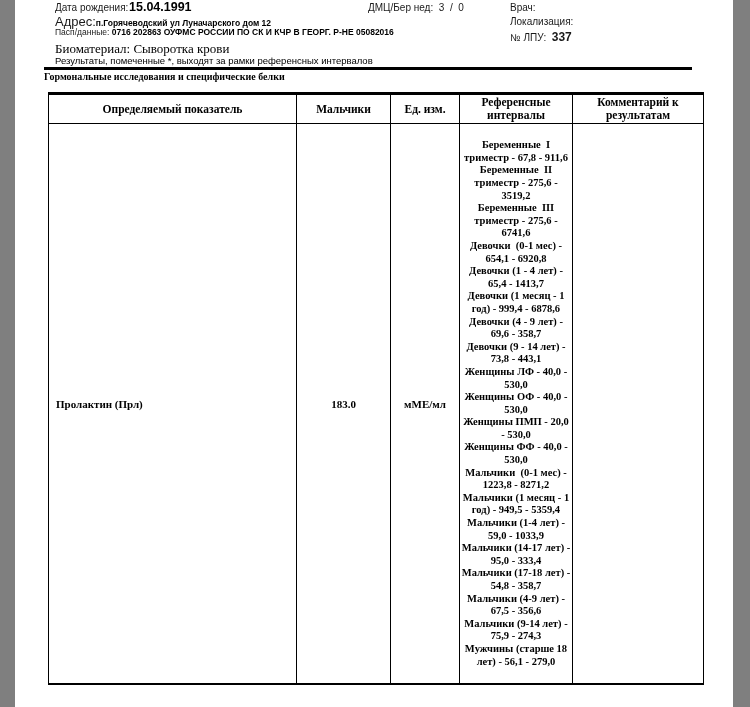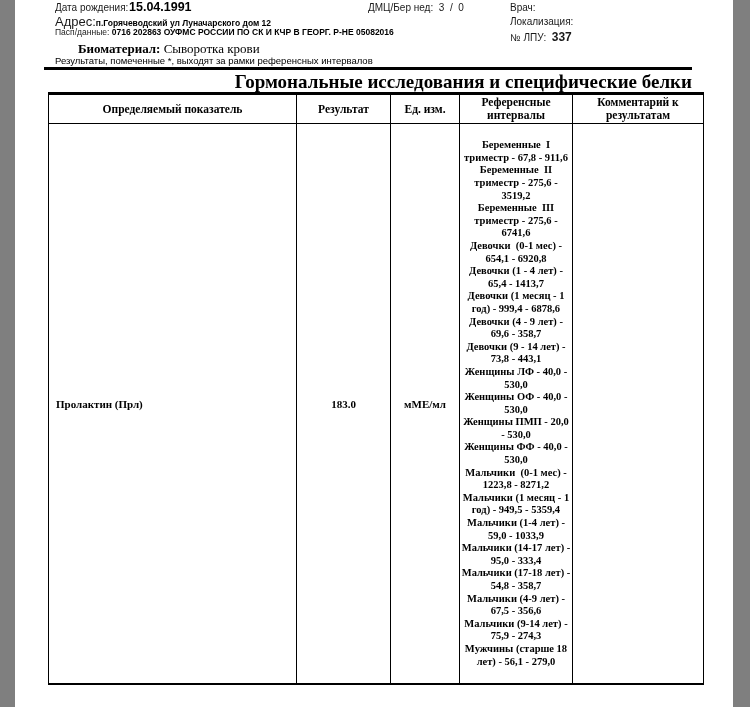--- a/index.html
+++ b/index.html
@@ -21,33 +21,33 @@
 
   
   .lbl { font-size: 10px; color: #1a1a1a; }
   .birth-value { font-size: 12.5px; font-weight: bold; text-align: center; }
   .small-line { font-size: 8.5px; }
   .small-line .val { font-weight: bold; }
   .lpu-value { font-size: 12px; font-weight: bold; }
 
   
   .bio { font-family: "Liberation Serif", serif; font-size: 13px; }
-  .bio .bio-label { font-weight: bold; margin-left: 23px; }
+  .bio .bio-label { font-weight: normal; }
   .note-line { font-size: 9.5px; }
 
   .top-rule {
     position: absolute; left: 44px; top: 67px; width: 648px; height: 2.5px;
     background: #000;
   }
 
   .section-title {
     position: absolute; left: 44px; top: 71px; width: 648px;
-    text-align: right;
+    text-align: left;
     font-family: "Liberation Serif", serif;
-    font-size: 19px; font-weight: bold;
+    font-size: 10px; font-weight: bold;
   }
 
   
   table.results {
     position: absolute; left: 48px; top: 92px; width: 655px;
     border-collapse: collapse; table-layout: fixed;
     border: 1px solid #000;
     border-top: 3px solid #000;
     border-bottom: 2px solid #000;
     font-family: "Liberation Serif", serif;
@@ -102,21 +102,21 @@
   <colgroup>
     <col style="width:248px">
       <col style="width:94px">
       <col style="width:69px">
       <col style="width:113px">
       <col style="width:131px">
   </colgroup>
   <thead>
     <tr>
       <th>Определяемый показатель</th>
-      <th>Результат</th>
+      <th>Мальчики</th>
       <th>Ед. изм.</th>
       <th>Референсные интервалы</th>
       <th>Комментарий к результатам</th>
     </tr>
   </thead>
   <tbody>
     <tr class="data-row">
       <td class="c-ind">Пролактин (Прл)</td>
       <td class="c-res">183.0</td>
       <td class="c-unit">мМЕ/мл</td>

